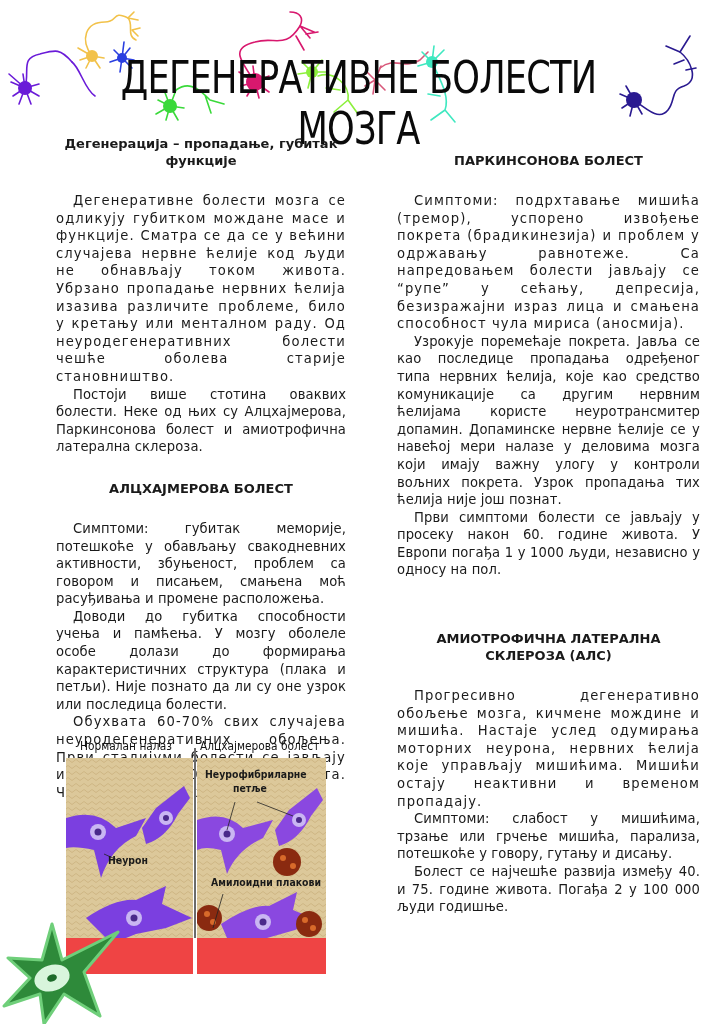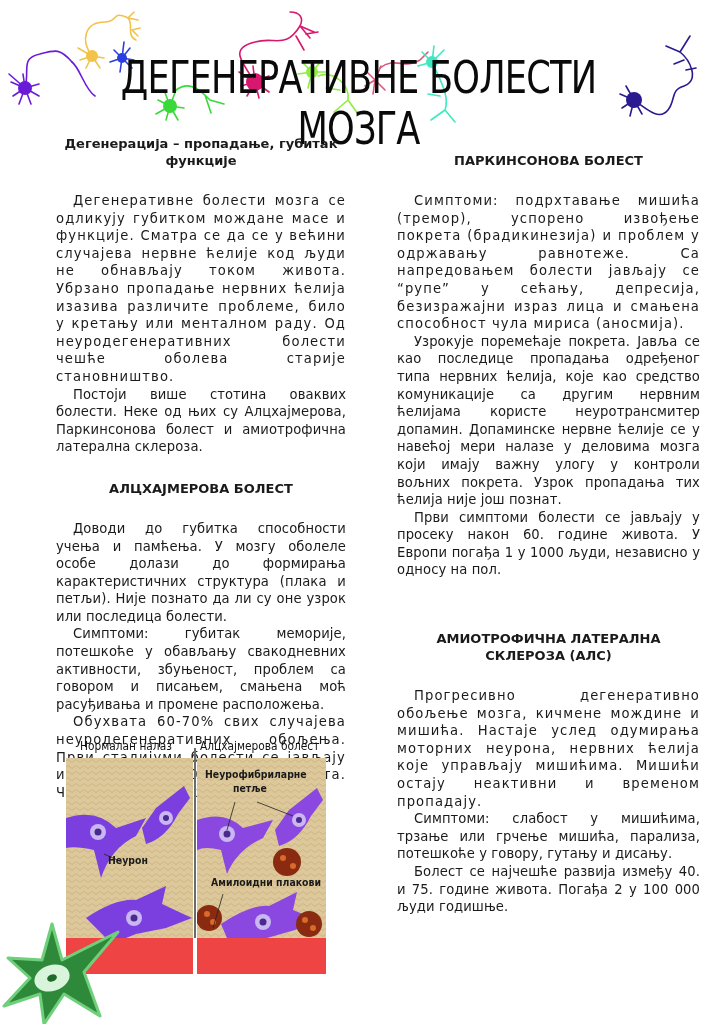--- a/index.html
+++ b/index.html
@@ -98,22 +98,22 @@
 </div>
 
 <div class="col col-left">
   <div class="hd">Дегенерација – пропадање, губитак функције</div>
   <div class="gap-hd"></div>
   <p class="p spaced">Дегенеративне болести мозга се одликују губитком мождане масе и функције. Сматра се да се у већини случајева нервне ћелије код људи не обнављају током живота. Убрзано пропадање нервних ћелија изазива различите проблеме, било у кретању или менталном раду. Од неуродегенеративних болести чешће оболева старије становништво.</p>
   <p class="p">Постоји више стотина оваквих болести. Неке од њих су Алцхајмерова, Паркинсонова болест и амиотрофична латерална склероза.</p>
   <div class="gap-sec"></div>
   <div class="hd">АЛЦХАЈМЕРОВА БОЛЕСТ</div>
   <div class="gap-hd"></div>
+  <p class="p">Симптоми: губитак меморије, потешкоће у обављању свакодневних активности, збуњеност, проблем са говором и писањем, смањена моћ расуђивања и промене расположења.</p>
   <p class="p">Доводи до губитка способности учења и памћења. У мозгу оболеле особе долази до формирања карактеристичних структура (плака и петљи). Није познато да ли су  оне узрок или последица болести.</p>
-  <p class="p">Симптоми: губитак меморије, потешкоће у обављању свакодневних активности, збуњеност, проблем са говором и писањем, смањена моћ расуђивања и промене расположења.</p>
   <p class="p spaced">Обухвата 60-70% свих случајева неуродегенеративних обољења.  Први стадијуми болести се јављају између 30. и 60. година живота. Чешће оболевају жене.</p>
 </div>
 
 <div class="figure">
   <div class="fig-label" style="left:14px;">Нормалан налаз</div>
   <div class="fig-label" style="left:134px;">Алцхајмерова болест</div>
 
   <div class="panel" style="left:0; width:127px;">
     <svg width="127" height="180">
       <defs>

